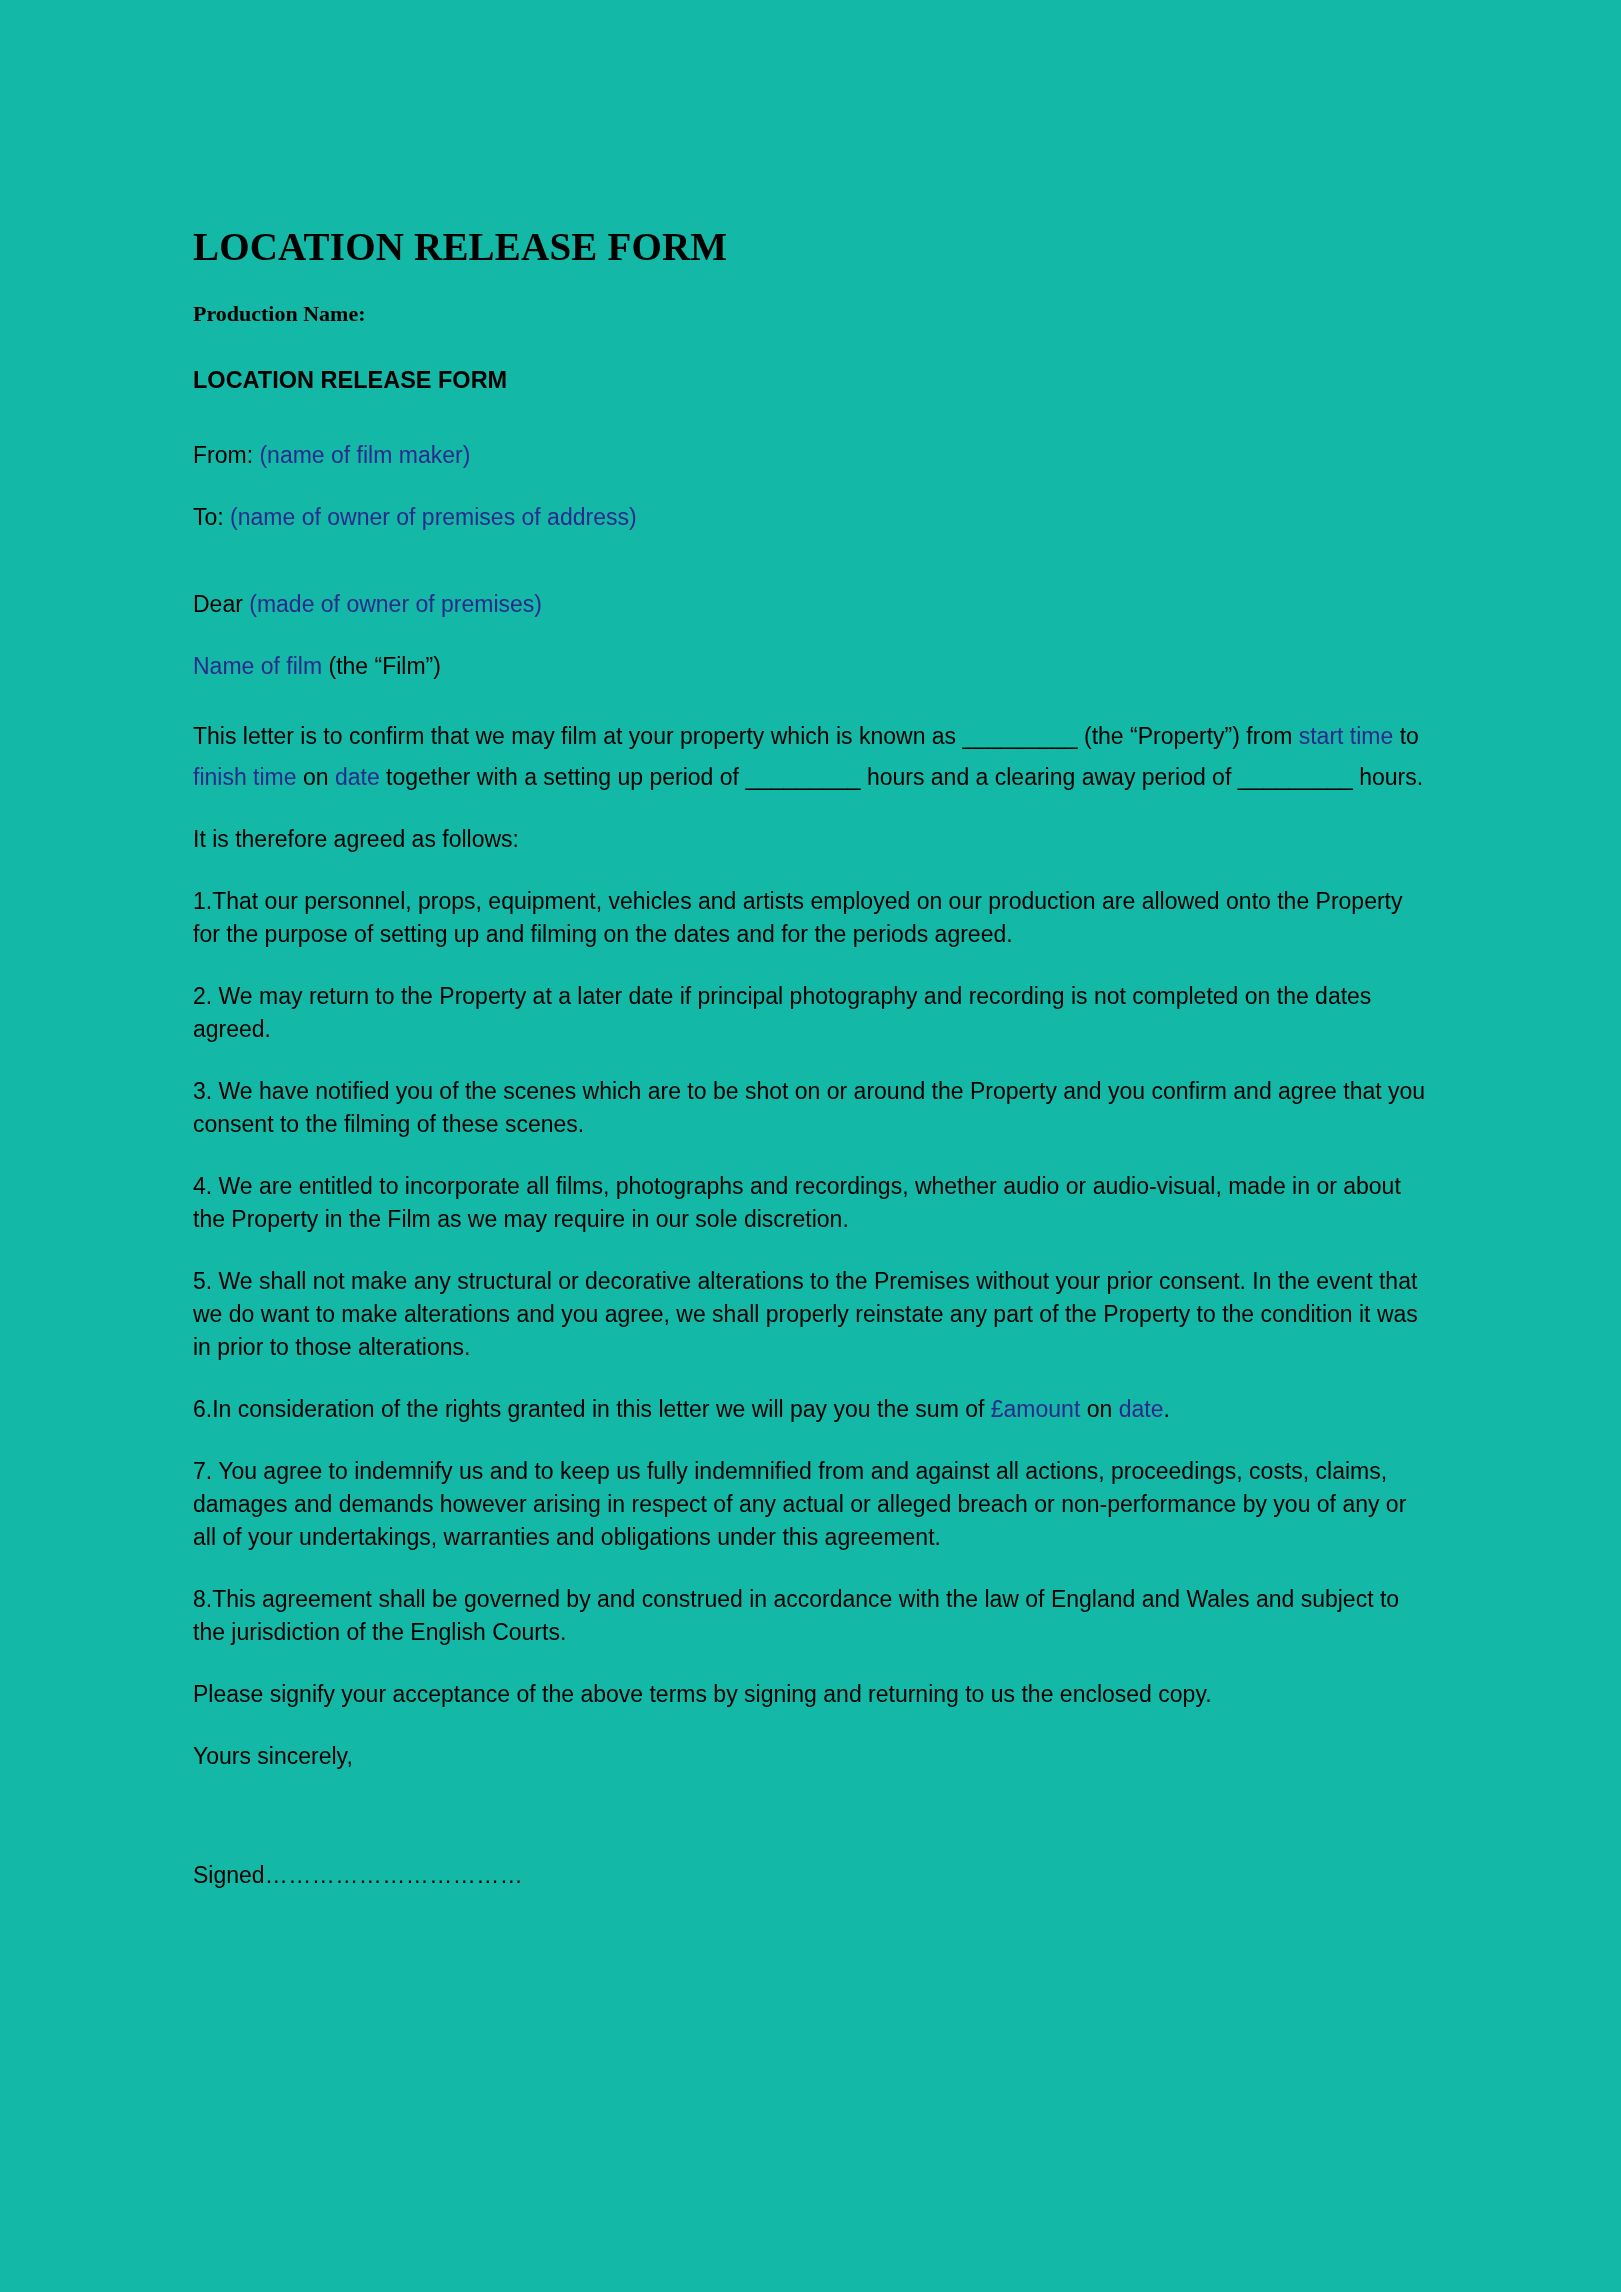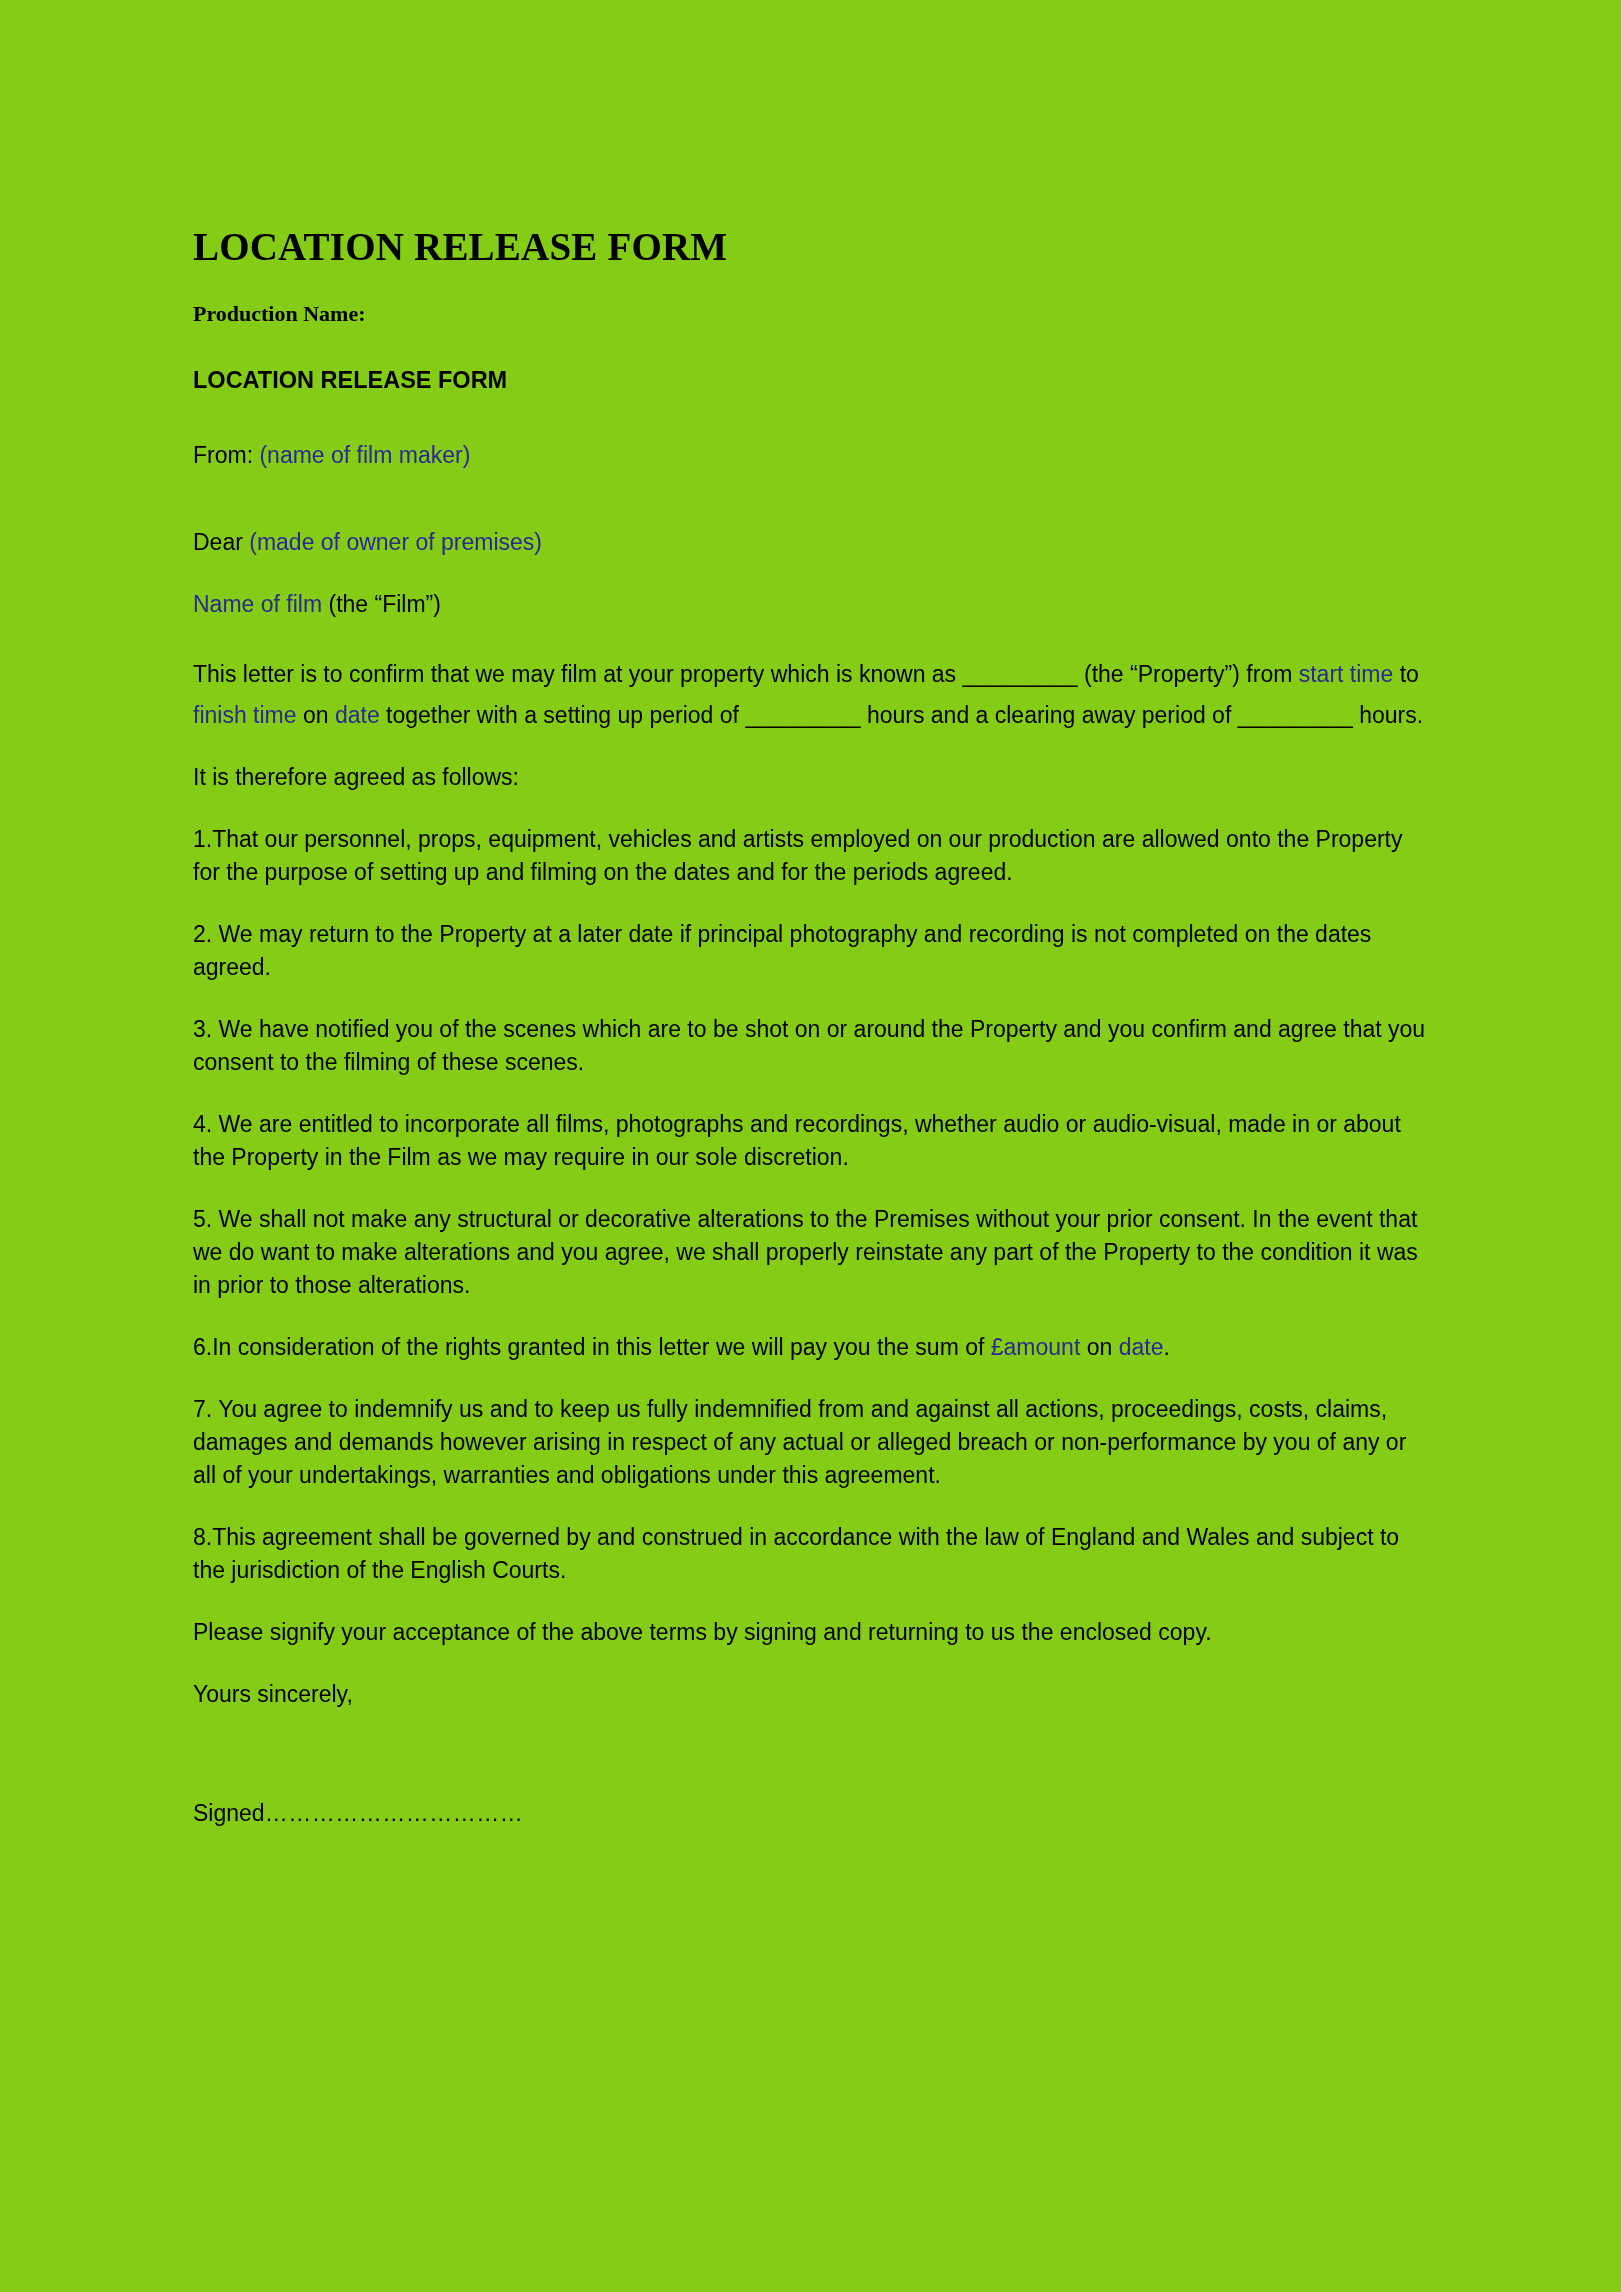--- a/index.html
+++ b/index.html
@@ -11,21 +11,21 @@
     width: 1621px;
     height: 2293px;
     font-family: "Liberation Sans", sans-serif;
     color: #000000;
     -webkit-font-smoothing: antialiased;
   }
   .page {
     position: relative;
     width: 1621px;
     height: 2293px;
-    background: #84cc16;
+    background: #14b8a6;
     box-sizing: border-box;
     padding: 227px 186px 0 193px;
   }
   .doc-title {
     font-family: "Liberation Serif", serif;
     font-weight: bold;
     font-size: 39px;
     line-height: 1.05;
     letter-spacing: 0.2px;
     margin: 0 0 33px 0;
@@ -76,20 +76,21 @@
 <div class="page">
 
   <h1 class="doc-title">LOCATION RELEASE FORM</h1>
 
   <div class="production-name">Production Name:</div>
 
   <div class="subtitle">LOCATION RELEASE FORM</div>
 
   <p class="body"><span>From: </span><span class="blue">(name of film maker)</span></p>
 
+  <p class="body"><span>To: </span><span class="blue">(name of owner of premises of address)</span></p>
 
 
   <div class="gap-lg"></div>
 
   <p class="body"><span>Dear </span><span class="blue">(made of owner of premises)</span></p>
 
   <p class="body"><span class="blue">Name of film</span><span>  (the “Film”)</span></p>
 
   <p class="body"><span>This letter is to confirm that we may film at your property which is known as </span><span class="blank">_________</span><span> (the “Property”) from </span><span class="blue">start time</span><span> to </span><span class="blue">finish time</span><span> on </span><span class="blue">date</span><span> together with a setting up period of </span><span class="blank">_________</span><span> hours and a clearing away period of </span><span class="blank">_________</span><span> hours.</span></p>
 

